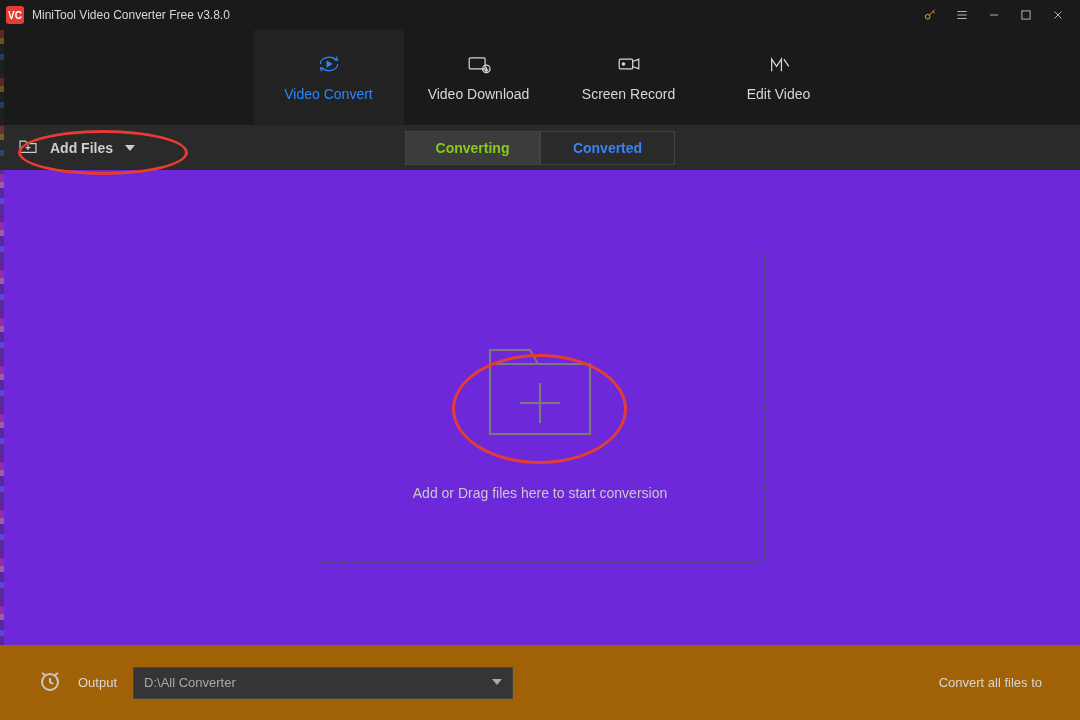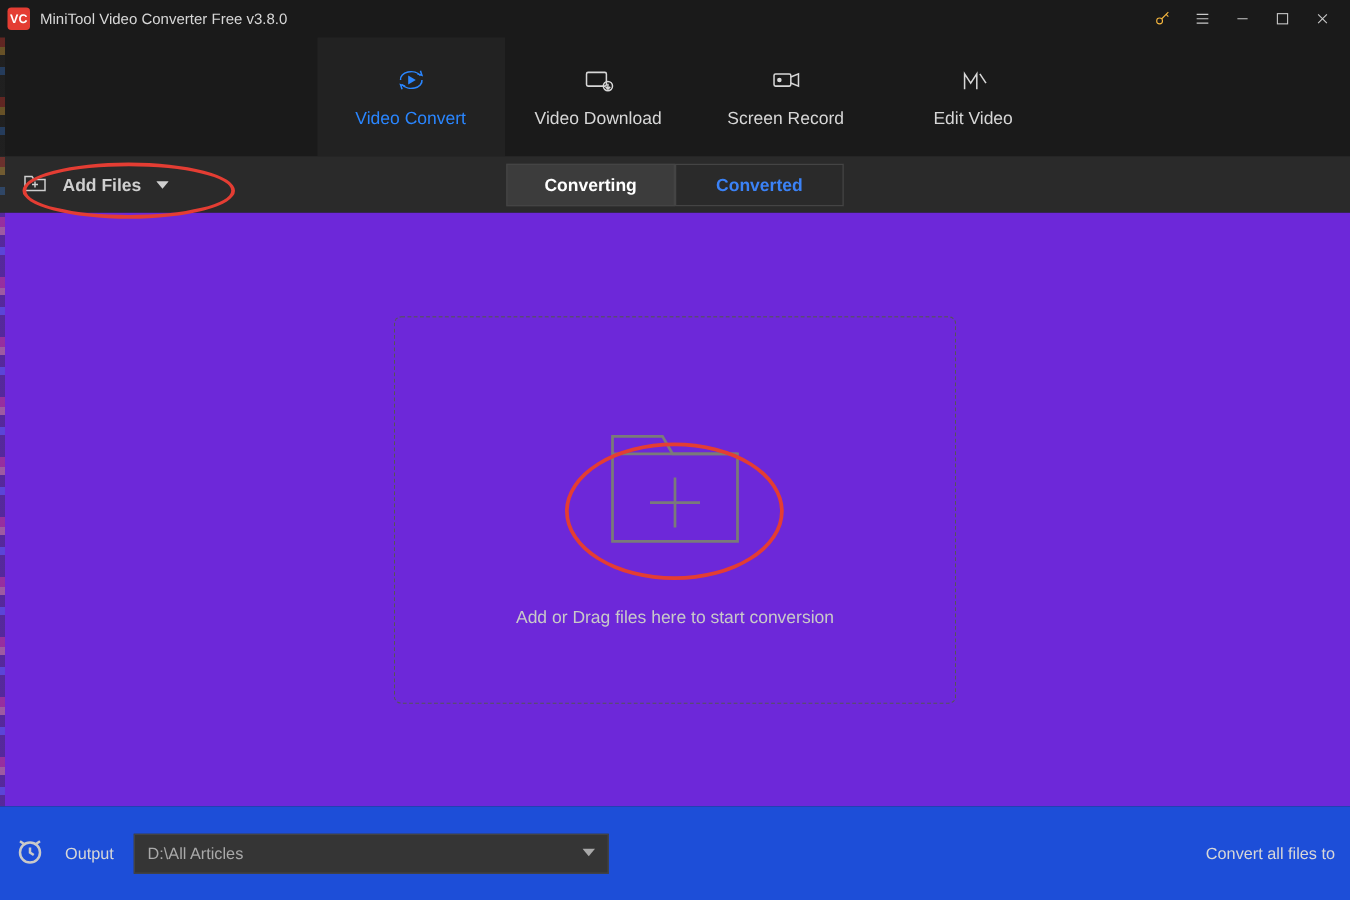--- a/index.html
+++ b/index.html
@@ -20,32 +20,32 @@
   .toptab svg { width: 30px; height: 22px; stroke: #d7d7d7; fill: none; stroke-width: 2; }
   .toptab.active { background: #222; color: #2a86ff; }
   .toptab.active svg { stroke: #2a86ff; }
   
   .toolbar { height: 45px; background: #2a2a2a; display: flex; align-items: center; padding: 0 18px; position: relative; }
   .addfiles { display: flex; align-items: center; gap: 12px; color: #cfcfcf; font-size: 14px; font-weight: 600; cursor: pointer; position: relative; z-index: 2; }
   .addfiles svg { width: 20px; height: 16px; stroke: #cfcfcf; fill: none; stroke-width: 1.5; }
   .addfiles .chev svg { width: 10px; height: 10px; fill: #cfcfcf; stroke: none; }
   .toggle-wrap { position: absolute; left: 50%; transform: translateX(-50%); display: flex; }
   .toggle-btn { width: 135px; height: 34px; border: 1px solid #444; background: #2a2a2a; color: #3b82f6; font-size: 14px; display: flex; align-items: center; justify-content: center; cursor: pointer; font-weight: bold; }
-  .toggle-btn.active { background: #3c3c3c; color: #ffffff; font-weight: 600; }
+  .toggle-btn.active { background: #3c3c3c; color: #84cc16; font-weight: 600; }
   
   .annot-oval { position: absolute; border: 3px solid #e43d33; border-radius: 50%; pointer-events: none; z-index: 5; }
   .annot-addfiles { left: 18px; top: 130px; width: 170px; height: 45px; }
   .annot-drop { left: 452px; top: 354px; width: 175px; height: 110px; }
   
   .main { flex: 1; background: #6d28d9; display: flex; align-items: center; justify-content: center; }
   .dropzone { width: 450px; height: 310px; border: 1px dashed #555; border-radius: 6px; display: flex; flex-direction: column; align-items: center; justify-content: center; gap: 26px; cursor: pointer; }
   .dropzone svg { width: 140px; height: 140px; stroke: #7a7a7a; fill: none; stroke-width: 2.2; }
   .drop-text { color: #c9c9c9; font-size: 14px; }
   
-  .bottombar { height: 75px; background: #1d4ed8; display: flex; align-items: center; padding: 0 12px; gap: 16px; color: #d7d7d7; font-size: 13px; }
+  .bottombar { height: 75px; background: #a16207; display: flex; align-items: center; padding: 0 38px; gap: 16px; color: #d7d7d7; font-size: 13px; }
   .clock-icon svg { width: 24px; height: 24px; stroke: #c9c9c9; fill: none; stroke-width: 2; }
   .sel-out { flex: 0 0 auto; position: relative; width: 380px; }
   .sel-convert { flex: 0 0 auto; position: relative; width: 130px; }
   .sel-box { height: 32px; background: #353535; border: 1px solid #444; display: flex; align-items: center; padding: 0 10px; color: #a9a9a9; font-size: 13px; justify-content: space-between; cursor: pointer; }
   .sel-box .chev svg { width: 10px; height: 10px; fill: #a9a9a9; stroke: none; }
   .spacer { flex: 1; }
   .convertall-btn { width: 120px; height: 36px; background: #2e4c7c; border: 1px solid #3f6bb3; color: #e5edf9; font-size: 14px; font-weight: 600; display: flex; align-items: center; justify-content: center; cursor: pointer; }
   .left-stripe { position: absolute; left: 0; top: 30px; width: 4px; bottom: 75px; background: repeating-linear-gradient(#e43d33 0 8px, #f5b63e 8px 14px, #2a2a2a 14px 24px, #3a7bd5 24px 30px, #2a2a2a 30px 48px); opacity: .35; pointer-events: none; }
 </style>
 </head>
@@ -169,21 +169,21 @@
   <div class="bottombar">
     <span class="clock-icon">
       <svg viewBox="0 0 24 24">
           <circle cx="12" cy="13" r="8"></circle>
           <path d="M12 9v4l3 2 M4 4l3 2 M20 4l-3 2"></path>
         </svg>
     </span>
     <span>Output</span>
     <div class="sel-out">
       <div class="sel-box">
-        <span>D:\All Articles</span>
+        <span>D:\All Converter</span>
         <span class="chev"><svg viewBox="0 0 10 10">
               <path d="M0 2h10L5 8z"></path>
             </svg></span>
       </div>
     </div>
     <div class="spacer"></div>
     <span>Convert all files to</span>
   </div>
 
   <div class="left-stripe"></div>

